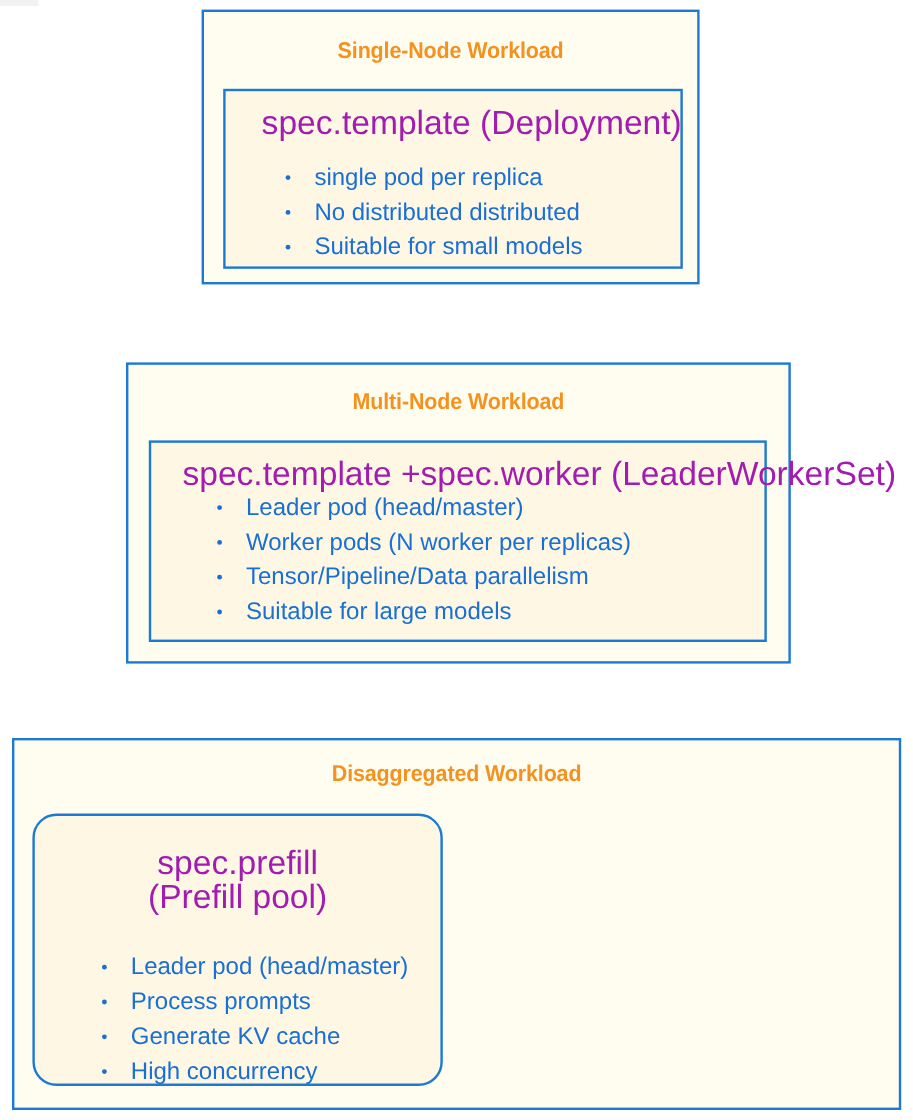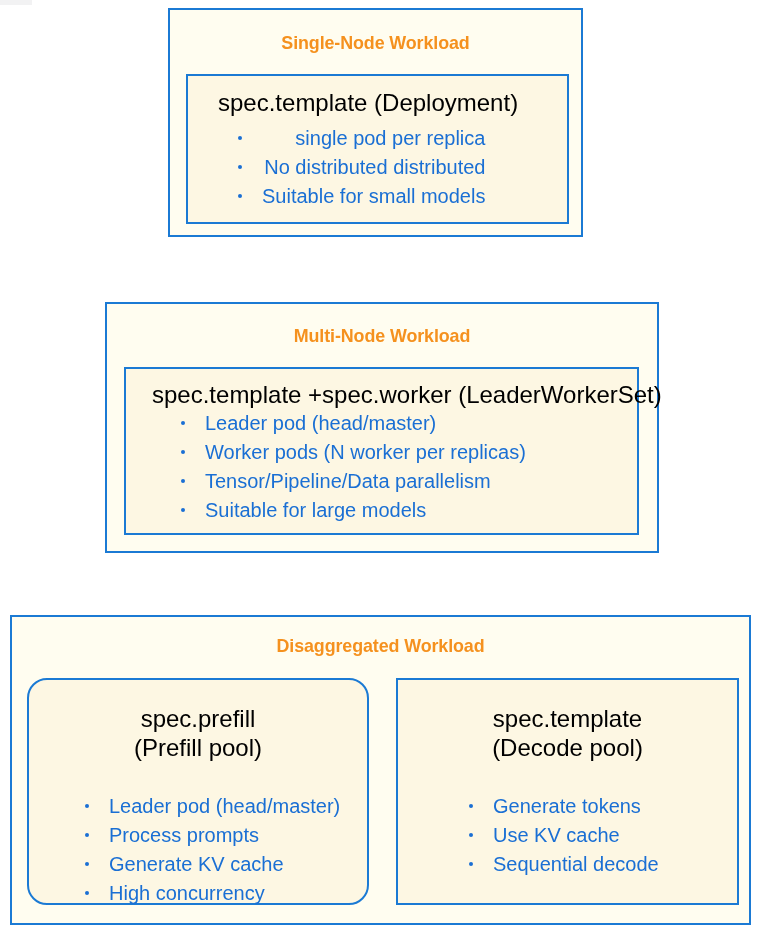--- a/index.html
+++ b/index.html
@@ -52,22 +52,22 @@
 
   
   .panel {
     position: absolute;
     box-sizing: border-box;
     border: 2px solid #1b7ad4;
     background: #fdf7e3;
   }
 
   .spec-head {
-    color: #000000;
-    font-size: 24px;
+    color: #a21caf;
+    font-size: 28px;
     line-height: 29px;
     white-space: nowrap;
     transform-origin: left top;
   }
   .spec-head.centered {
     text-align: center;
     transform-origin: center top;
   }
 
   ul.bullets {
@@ -91,21 +91,21 @@
     height: 4px;
     background: #1a6fd4;
     border-radius: 50%;
   }
 
   
   #card-single { left: 168px; top: 8px; width: 415px; height: 229px; }
   #card-single .card-title { position: absolute; left: 0; top: 22px; width: 411px; }
   #panel-single { left: 16px; top: 64px; width: 383px; height: 150px; }
   #panel-single .spec-head { position: absolute; left: 30px; top: 12px; }
-  #panel-single ul.bullets { position: absolute; left: 50px; top: 48px; text-align: right; }
+  #panel-single ul.bullets { position: absolute; left: 50px; top: 58px; }
 
   
   #card-multi { left: 105px; top: 302px; width: 554px; height: 251px; }
   #card-multi .card-title { position: absolute; left: 0; top: 21px; width: 550px; }
   #panel-multi { left: 17px; top: 63px; width: 515px; height: 168px; text-decoration: underline; }
   #panel-multi .spec-head { position: absolute; left: 26px; top: 11px; }
   #panel-multi ul.bullets { position: absolute; left: 55px; top: 40px; }
 
   
   #card-disagg { left: 10px; top: 615px; width: 741px; height: 310px; }
@@ -194,35 +194,15 @@
           <span class="dot"></span>
           <span>Generate KV cache</span>
         </li>
         <li>
           <span class="dot"></span>
           <span>High concurrency</span>
         </li>
       </ul>
     </div>
 
-    <div class="panel" id="panel-decode">
-      <div class="spec-head centered">
-        <div>spec.template</div>
-        <div>(Decode pool)</div>
-      </div>
-      <ul class="bullets">
-        <li>
-          <span class="dot"></span>
-          <span>Generate tokens</span>
-        </li>
-        <li>
-          <span class="dot"></span>
-          <span>Use KV cache</span>
-        </li>
-        <li>
-          <span class="dot"></span>
-          <span>Sequential decode</span>
-        </li>
-      </ul>
-    </div>
   </div>
 
 </div>
 
 </body></html>

